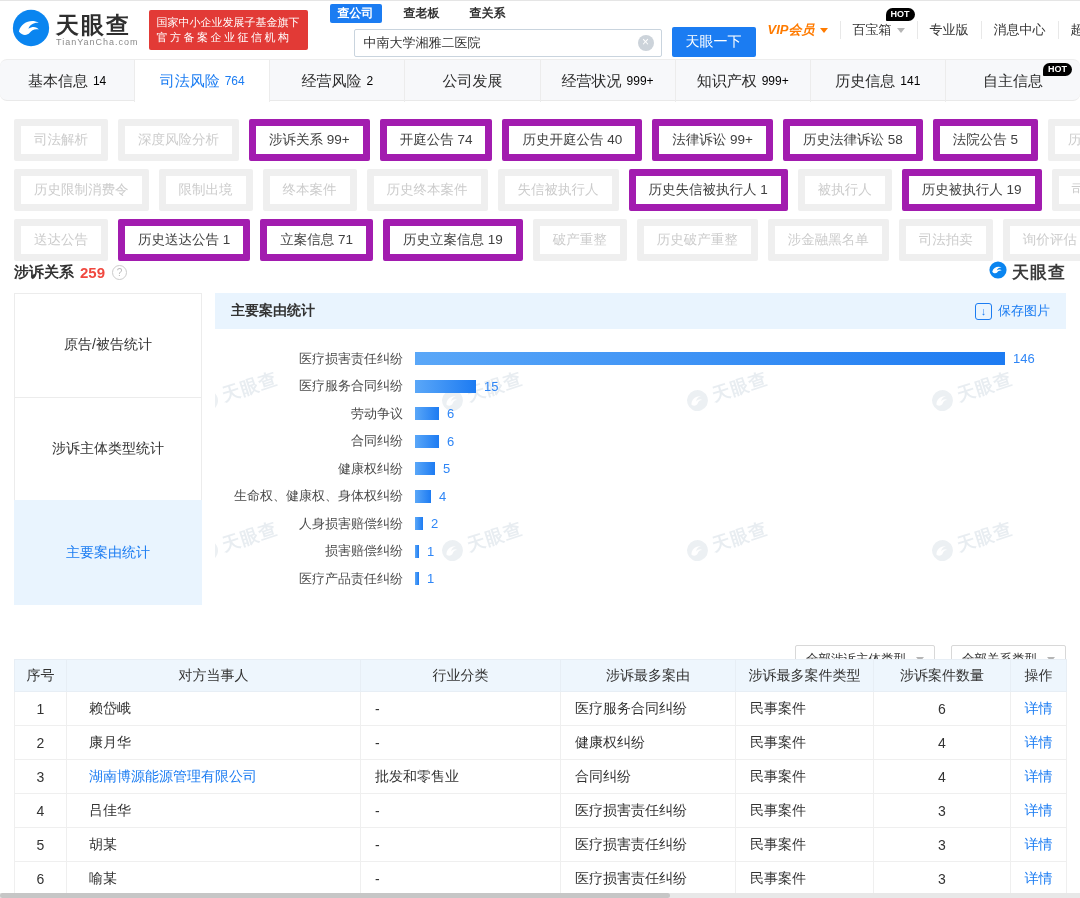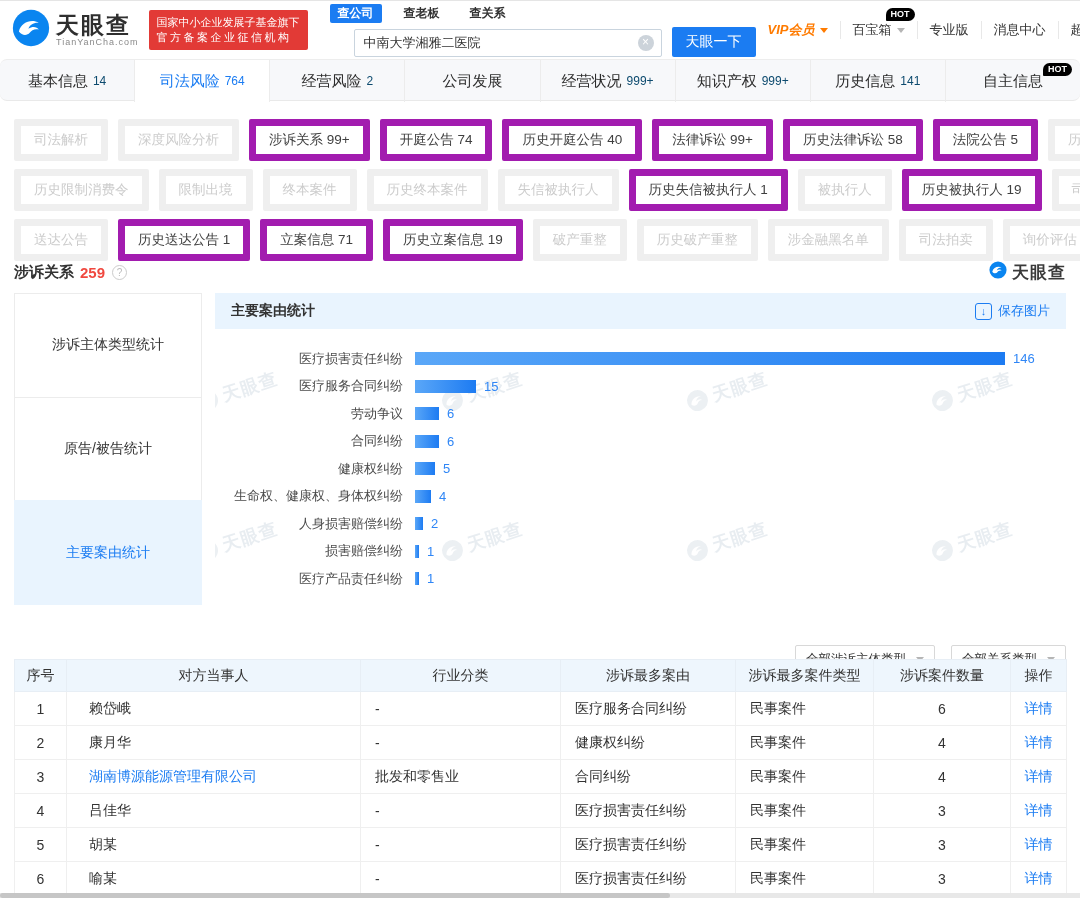--- a/index.html
+++ b/index.html
@@ -31,21 +31,21 @@
   .nav-item.vip { color:#ff7b00; font-weight:bold; font-style:italic; }
   .caret { width:0; height:0; border-left:4px solid transparent; border-right:4px solid transparent; border-top:5px solid #b5b5b5; margin-left:5px; }
   .caret-orange { border-top-color:#ff7b00; }
   .hot-badge { background:#000000; color:#fff; font-size:9px; font-weight:bold; padding:1px 5px; border-radius:7px 7px 7px 1px; line-height:11px; }
   .nav-hot { position:absolute; top:-13px; right:2px; }
 
   
   .tab-bar { position:absolute; top:58px; left:0; right:0; height:42px; background:#f7f8fa; border-top:1px solid #ededed; border-bottom:1px solid #e9e9e9; display:flex;border-radius:7px; }
   .tab { flex:1; position:relative; display:flex; align-items:center; justify-content:center; font-size:15px; color:#2c2c2c; cursor:pointer; border-right:1px solid #ececec; height:42px; }
   .tab:last-child { border-right:none; }
-  .tab .cnt { font-size:12px; color:#0c4a6e; margin-left:5px; }
+  .tab .cnt { font-size:12px; color:#000000; margin-left:5px; }
   .tab.active { background:#fff; color:#1b7cf2; }
   .tab.active .cnt { color:#1b7cf2; }
   .tab-hot { position:absolute; top:3px; right:8px; }
 
   
   .filter-area { position:absolute; top:101px; left:0; right:0; padding:17px 14px 0; background:#fff; }
   .chip-row { margin-bottom:8px; white-space:nowrap; }
   .chip { display:inline-block; padding:5px 13px; border:7px solid #a21caf; border-radius:2px; font-size:13.5px; color:#3f3f3f; margin-right:10px; background:#fff; cursor:pointer; }
   .chip.disabled { border-color:#efefef; color:#ccc; cursor:default; }
 
@@ -199,22 +199,22 @@
       <span id="brand-right-icon-slot"><svg viewBox="0 0 44 44" width="18">
             <circle cx="22" cy="22" r="21" fill="#0a85f0"></circle>
             <path d="M8 26c2.5-10 14-15 23-10-6-.5-10.5 2.5-12 7 4.5-3.5 10-2.5 12 .8-4.5-1.3-8.5.7-10.5 3.7C17.5 31 11.5 31 8 26z" fill="#fff"></path>
           </svg></span>
       <span>天眼查</span>
     </div>
   </div>
 
   <div class="stats-area">
     <aside class="chart-sidebar">
+        <div class="side-box">原告/被告统计</div>
         <div class="side-box">涉诉主体类型统计</div>
-        <div class="side-box">原告/被告统计</div>
         <div class="side-box active">主要案由统计</div>
       </aside>
     <div class="chart-panel">
       <div class="panel-head">
         <span>主要案由统计</span>
         <span class="save-action">
           <span class="dl-icon">↓</span>
           <span>保存图片</span>
         </span>
       </div>

